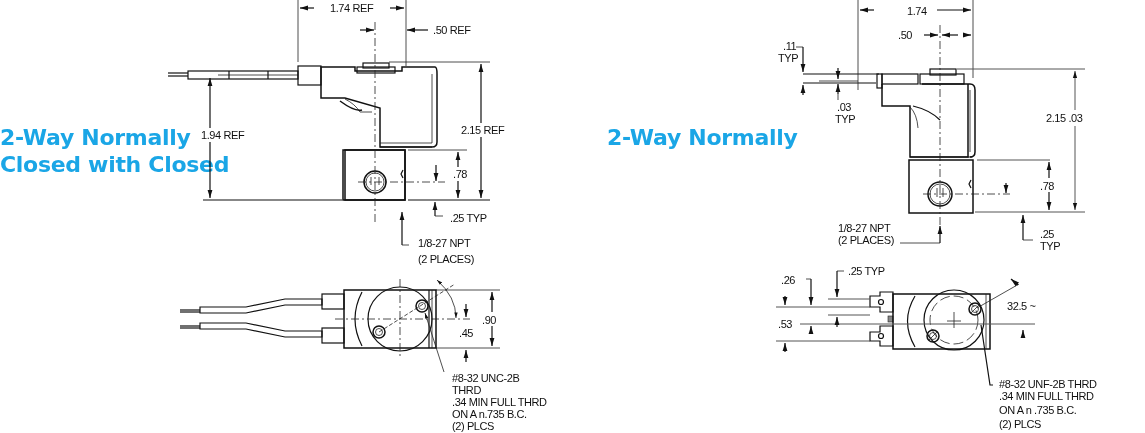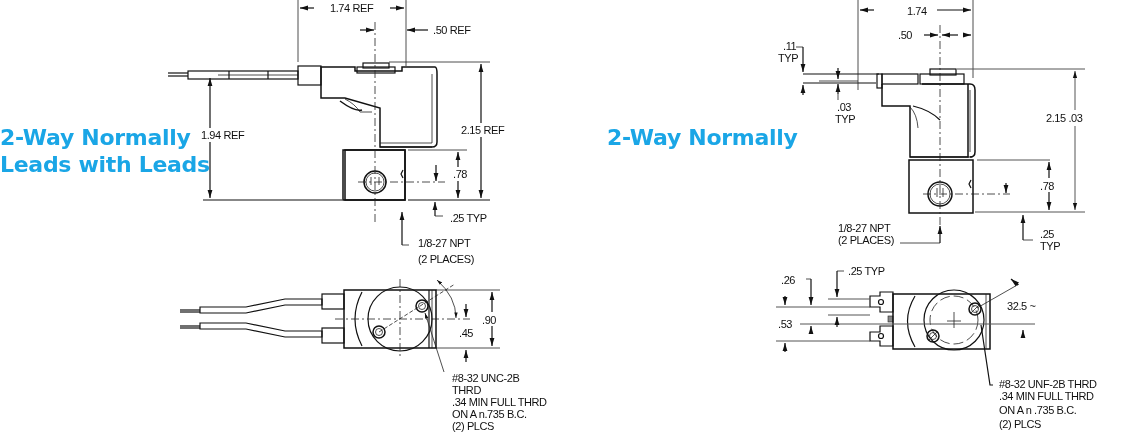--- a/index.html
+++ b/index.html
@@ -13,21 +13,21 @@
   .thin{stroke:#222;stroke-width:0.8;fill:none;}
   .cl{stroke:#222;stroke-width:0.8;fill:none;stroke-dasharray:8 3 2 3;}
   .gry{stroke:#555;stroke-width:1;fill:none;}
   .ah{fill:#111;stroke:none;}
 </style>
 </head>
 <body>
 
 <div class="title" style="left:0px;top:124px;">
   <span>2-Way Normally</span>
-  <span>Leads with Leads</span>
+  <span>Closed with Closed</span>
 </div>
 <div class="title" style="left:607px;top:124px;">
   <span>2-Way Normally</span>
 </div>
 
 <svg width="1145" height="433" viewBox="0 0 1145 433">
   <defs>
     <marker id="arr" viewBox="0 0 10 10" refX="10" refY="5" markerWidth="7" markerHeight="7" orient="auto-start-reverse">
       <path d="M0,2 L10,5 L0,8 z" class="ah"></path>
     </marker>

